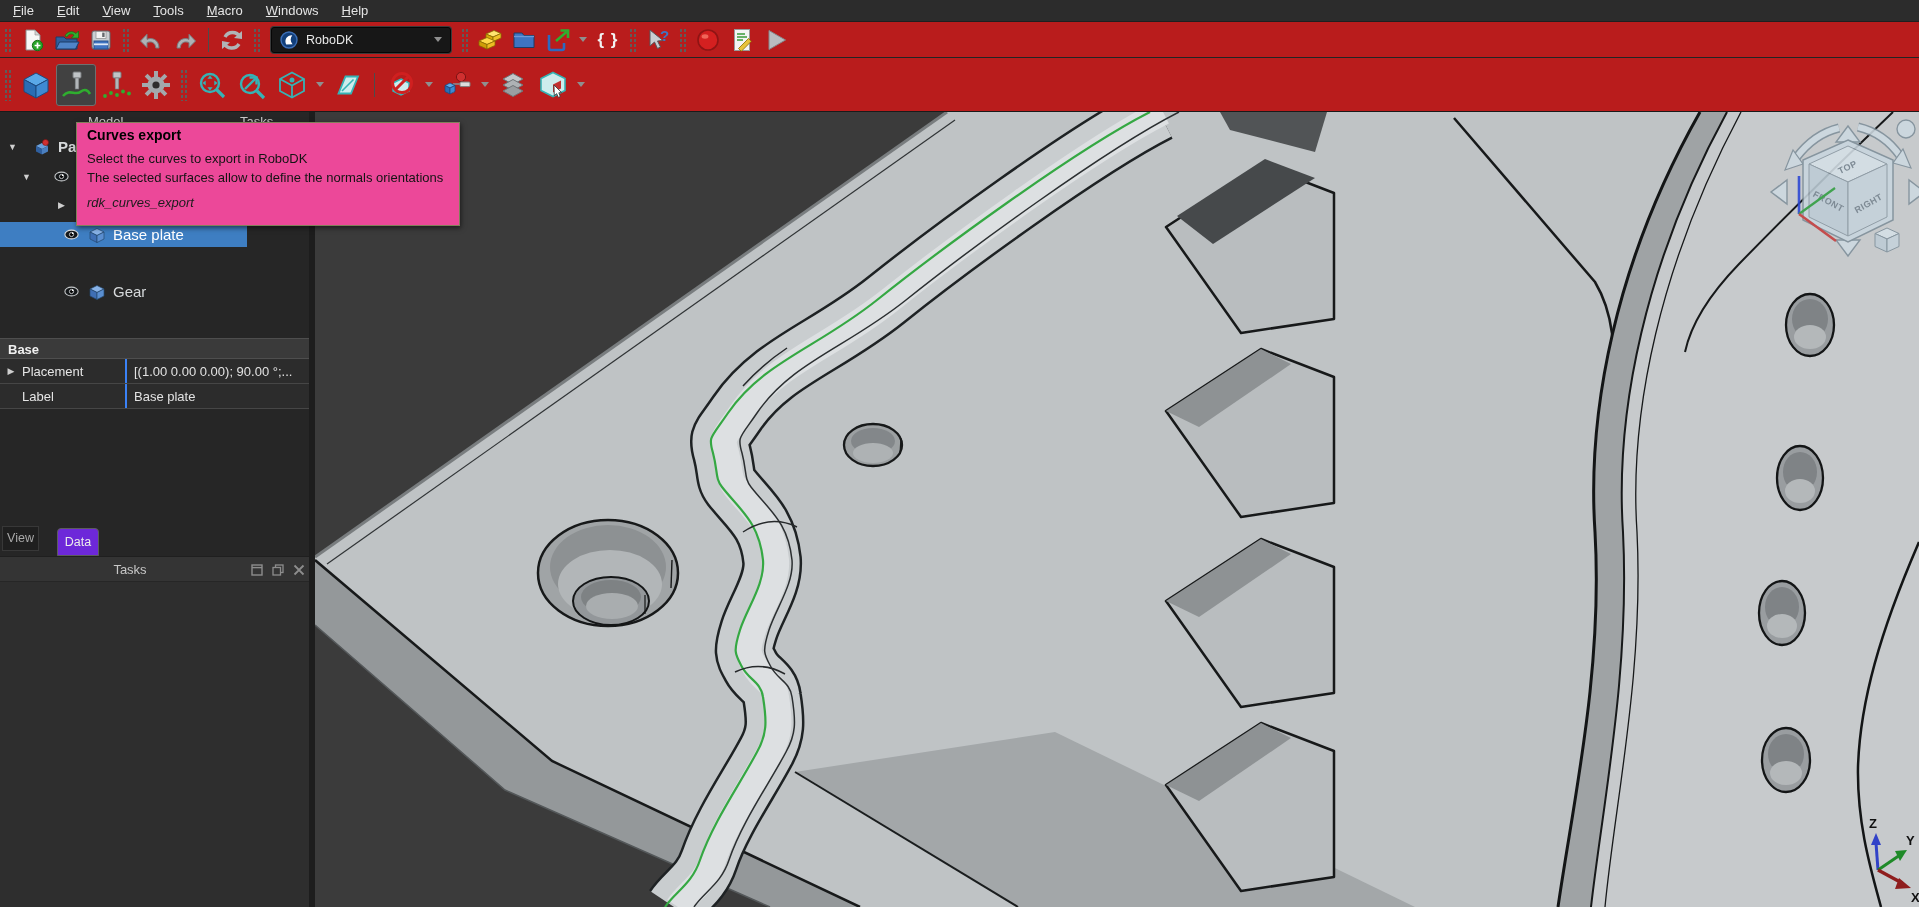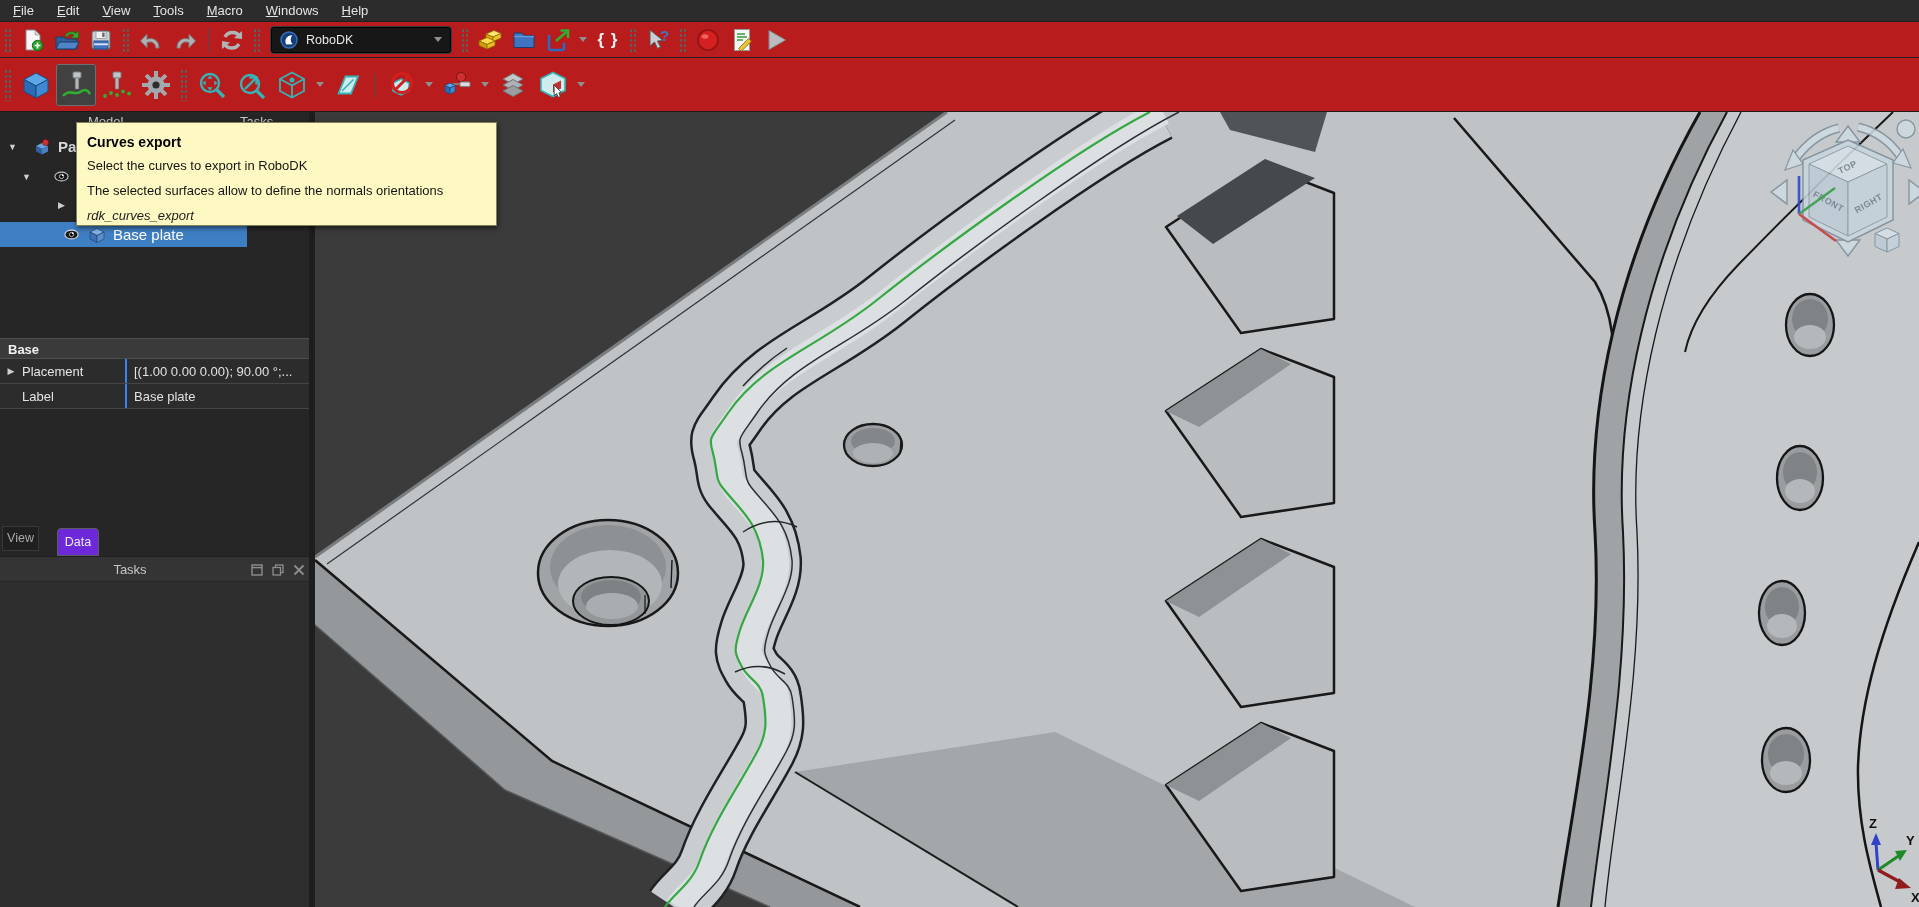--- a/index.html
+++ b/index.html
@@ -64,24 +64,24 @@
   .tasks-bar { position:absolute; left:0; top:444px; width:309px; height:26px; background:#343434;
     border-top:1px solid #1f1f1f; border-bottom:1px solid #262626; }
   .tasks-title { position:absolute; left:30px; width:200px; text-align:center; color:#c6c6c6; font-size:13px; line-height:26px; }
   .tasks-btns { position:absolute; right:4px; top:0; height:26px; display:flex; align-items:center; gap:9px; }
   .tasks-body { position:absolute; left:0; top:470px; width:309px; height:325px; background:#2e2e2e; }
 
   
   .viewport { position:absolute; left:315px; top:112px; width:1604px; height:795px; background:#3b3b3b; }
 
   
-  .tooltip { position:absolute; left:76px; top:122px; width:421px; height:104px; z-index:99;
-    background:#fef9c3; border:1px solid #80805a; box-shadow:1px 2px 5px rgba(0,0,0,.55); padding:11px 10px; }
+  .tooltip { position:absolute; left:76px; top:122px; width:384px; height:104px; z-index:99;
+    background:#ec4899; border:1px solid #80805a; box-shadow:1px 2px 5px rgba(0,0,0,.55); padding:4px 10px; }
   .tt-title { font-size:14px; font-weight:bold; color:#000; }
-  .tt-line { font-size:13px; color:#141414; margin-top:10px; }
+  .tt-line { font-size:13px; color:#141414; margin-top:4px; }
   .tt-line.first { margin-top:8px; }
   .tt-cmd { font-size:13px; font-style:italic; color:#1c1c1c; margin-top:10px; }
 
   .navlbl { font-size:9px; font-weight:bold; fill:#74828d; letter-spacing:.5px; text-anchor:middle; }
   .axlbl { font-size:13px; font-weight:bold; fill:#101010; }
 </style>
 </head>
 <body>
 
 <div class="menubar">
@@ -367,20 +367,35 @@
         <circle cx="8.7" cy="4.2" r="0.9" fill="#fff"></circle>
       </svg>
     <svg width="16" height="16" style="margin-left:10px;">
         <g stroke="#24486e" stroke-width="0.7">
           <path d="M8,1.5 L15,5 L8,8.5 L1,5 Z" fill="#89b3e8"></path>
           <path d="M1,5 L8,8.5 L8,15.5 L1,12 Z" fill="#3f6fb5"></path>
           <path d="M15,5 L8,8.5 L8,15.5 L15,12 Z" fill="#5a8ed0"></path>
         </g>
       </svg>
     <span class="tree-label">Base plate</span>
+  </div>
+  <div class="tree-row" style="top:167px;">
+    <svg width="15" height="11" style="margin-left:64px;">
+        <ellipse cx="7.5" cy="5.5" rx="6.6" ry="4.4" fill="#15181a" stroke="#c3c6c8" stroke-width="1.1"></ellipse>
+        <circle cx="7.5" cy="5.5" r="2.1" fill="#070707" stroke="#e2e5e7" stroke-width="0.8"></circle>
+        <circle cx="8.7" cy="4.2" r="0.9" fill="#fff"></circle>
+      </svg>
+    <svg width="16" height="16" style="margin-left:10px;">
+        <g stroke="#24486e" stroke-width="0.7">
+          <path d="M8,1.5 L15,5 L8,8.5 L1,5 Z" fill="#89b3e8"></path>
+          <path d="M1,5 L8,8.5 L8,15.5 L1,12 Z" fill="#3f6fb5"></path>
+          <path d="M15,5 L8,8.5 L8,15.5 L15,12 Z" fill="#5a8ed0"></path>
+        </g>
+      </svg>
+    <span class="tree-label">Gear</span>
   </div>
 
   <div class="props">
     <div class="prop-head">Base</div>
     <div class="prop-row">
       <span class="prop-exp">▶</span>
       <span class="prop-name">Placement</span>
       <span class="prop-val">[(1.00 0.00 0.00); 90.00 °;...</span>
     </div>
     <div class="prop-row">

